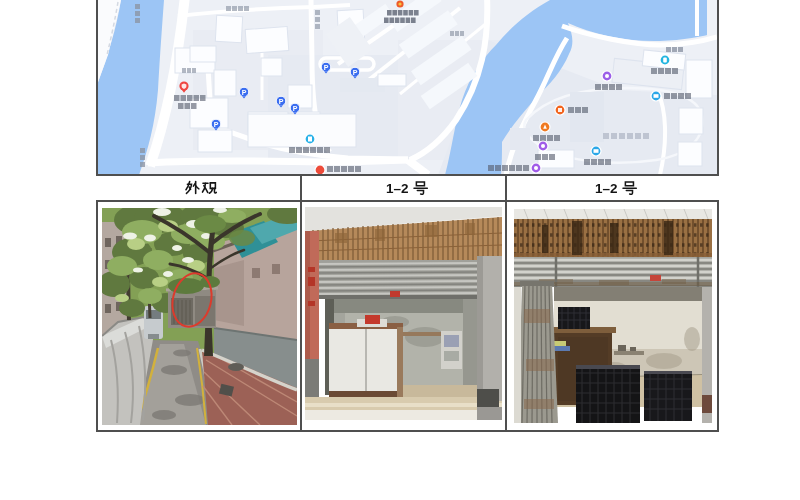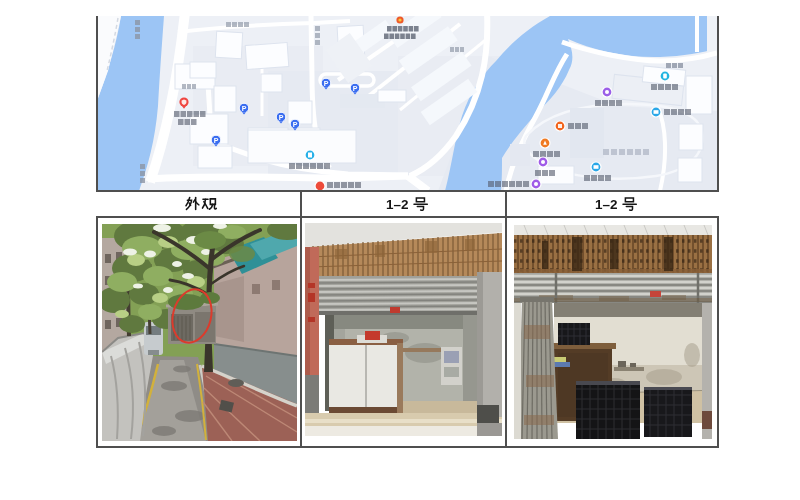--- a/index.html
+++ b/index.html
@@ -1,17 +1,17 @@
 <!DOCTYPE html>
 <html><head>
 <meta charset="utf-8">
 <style>
   html,body{margin:0;padding:0;background:#ffffff;width:800px;height:500px;overflow:hidden;
     font-family:"Liberation Sans",sans-serif;}
-  .abs{position:absolute;margin-top:16px;}
+  .abs{position:absolute;}
 </style>
 </head>
 <body>
 <div style="position:relative;width:800px;height:500px;">
 
 <div class="abs" style="left:96px;top:0;width:623px;height:432px;border-left:2px solid #4f4f4f;border-right:2px solid #4f4f4f;border-bottom:2px solid #4f4f4f;box-sizing:border-box;"></div>
 
 <div class="abs" style="left:98px;top:0;width:619px;height:175px;overflow:hidden;">
 <svg width="619" height="175" viewBox="0 0 619 175" xmlns="http://www.w3.org/2000/svg">
 

